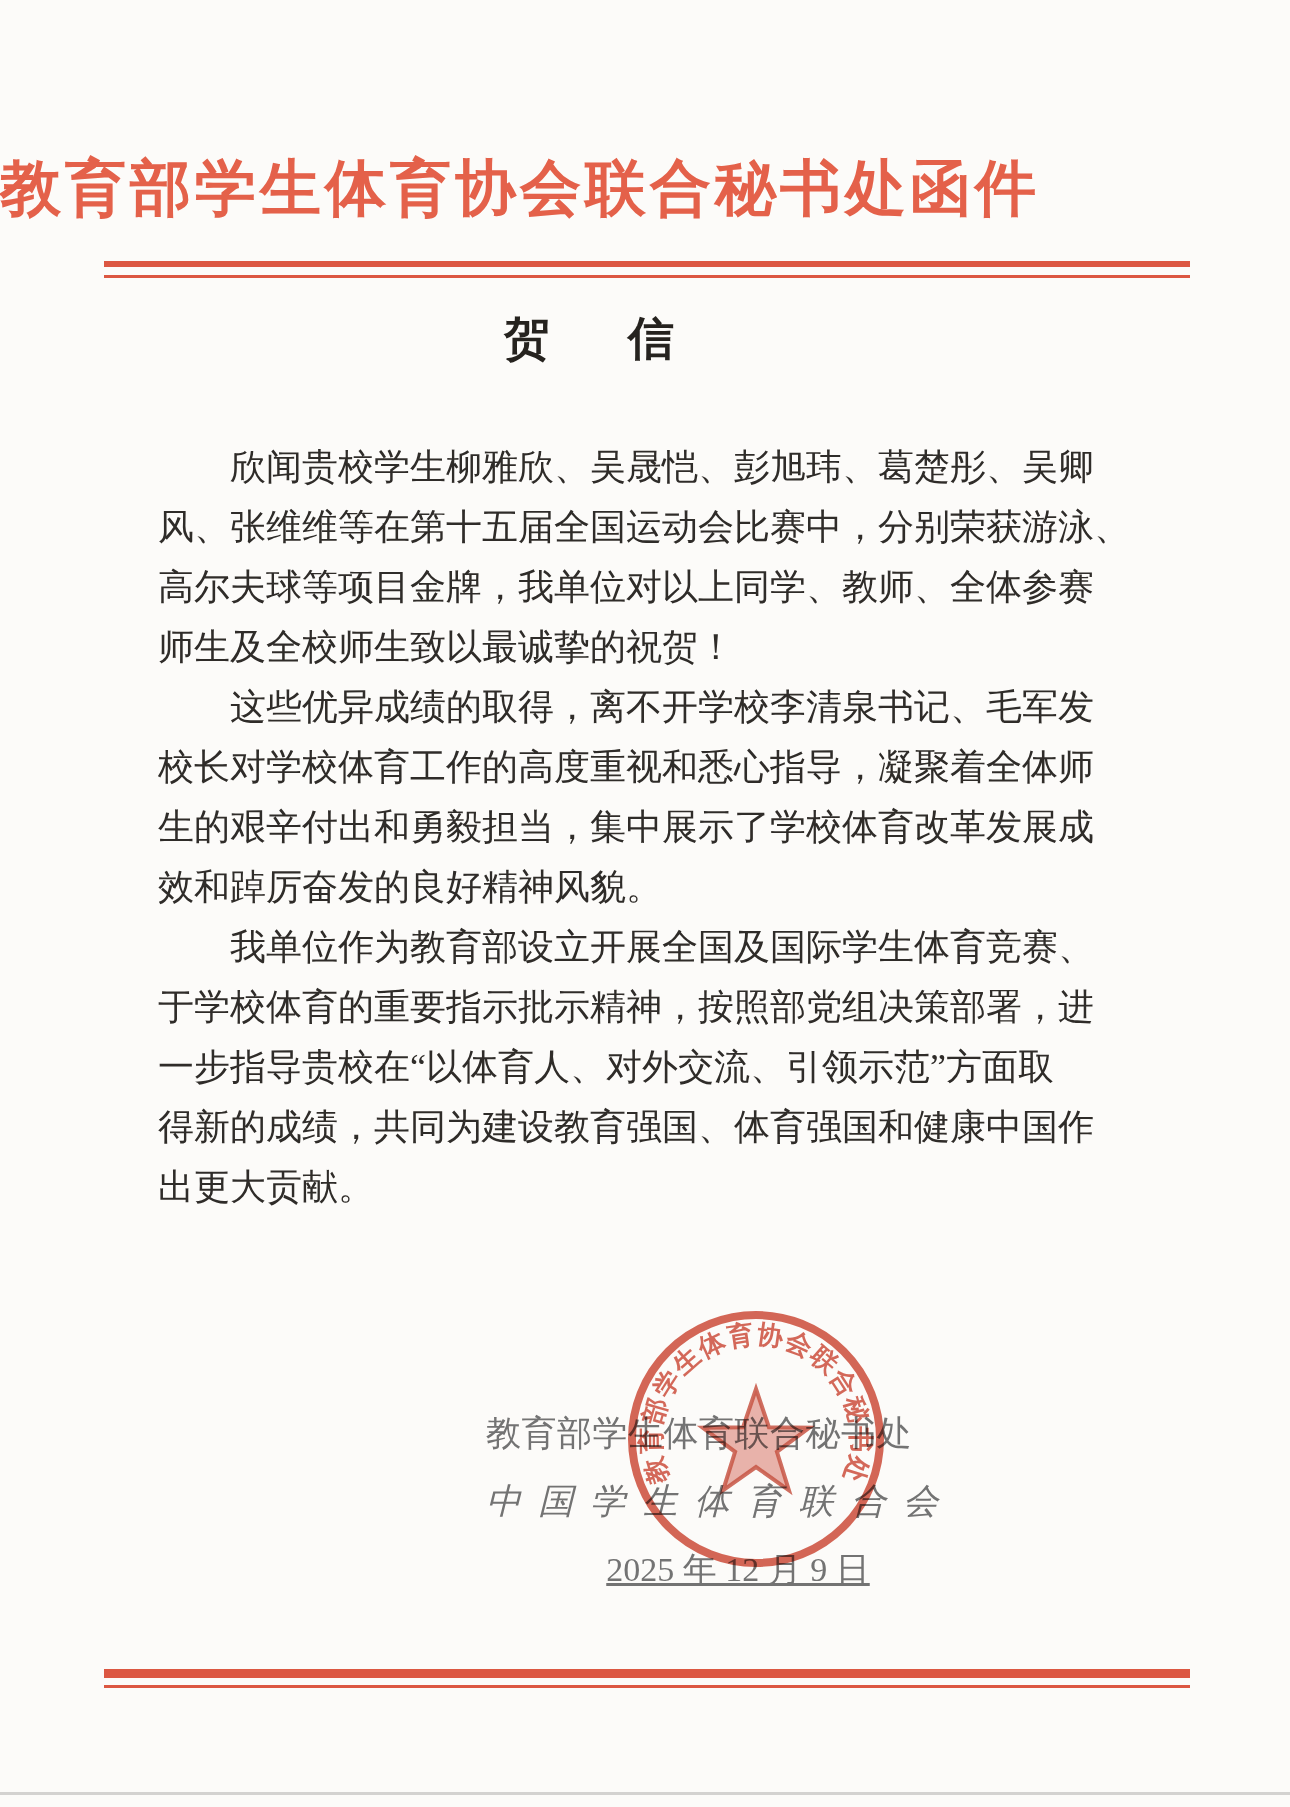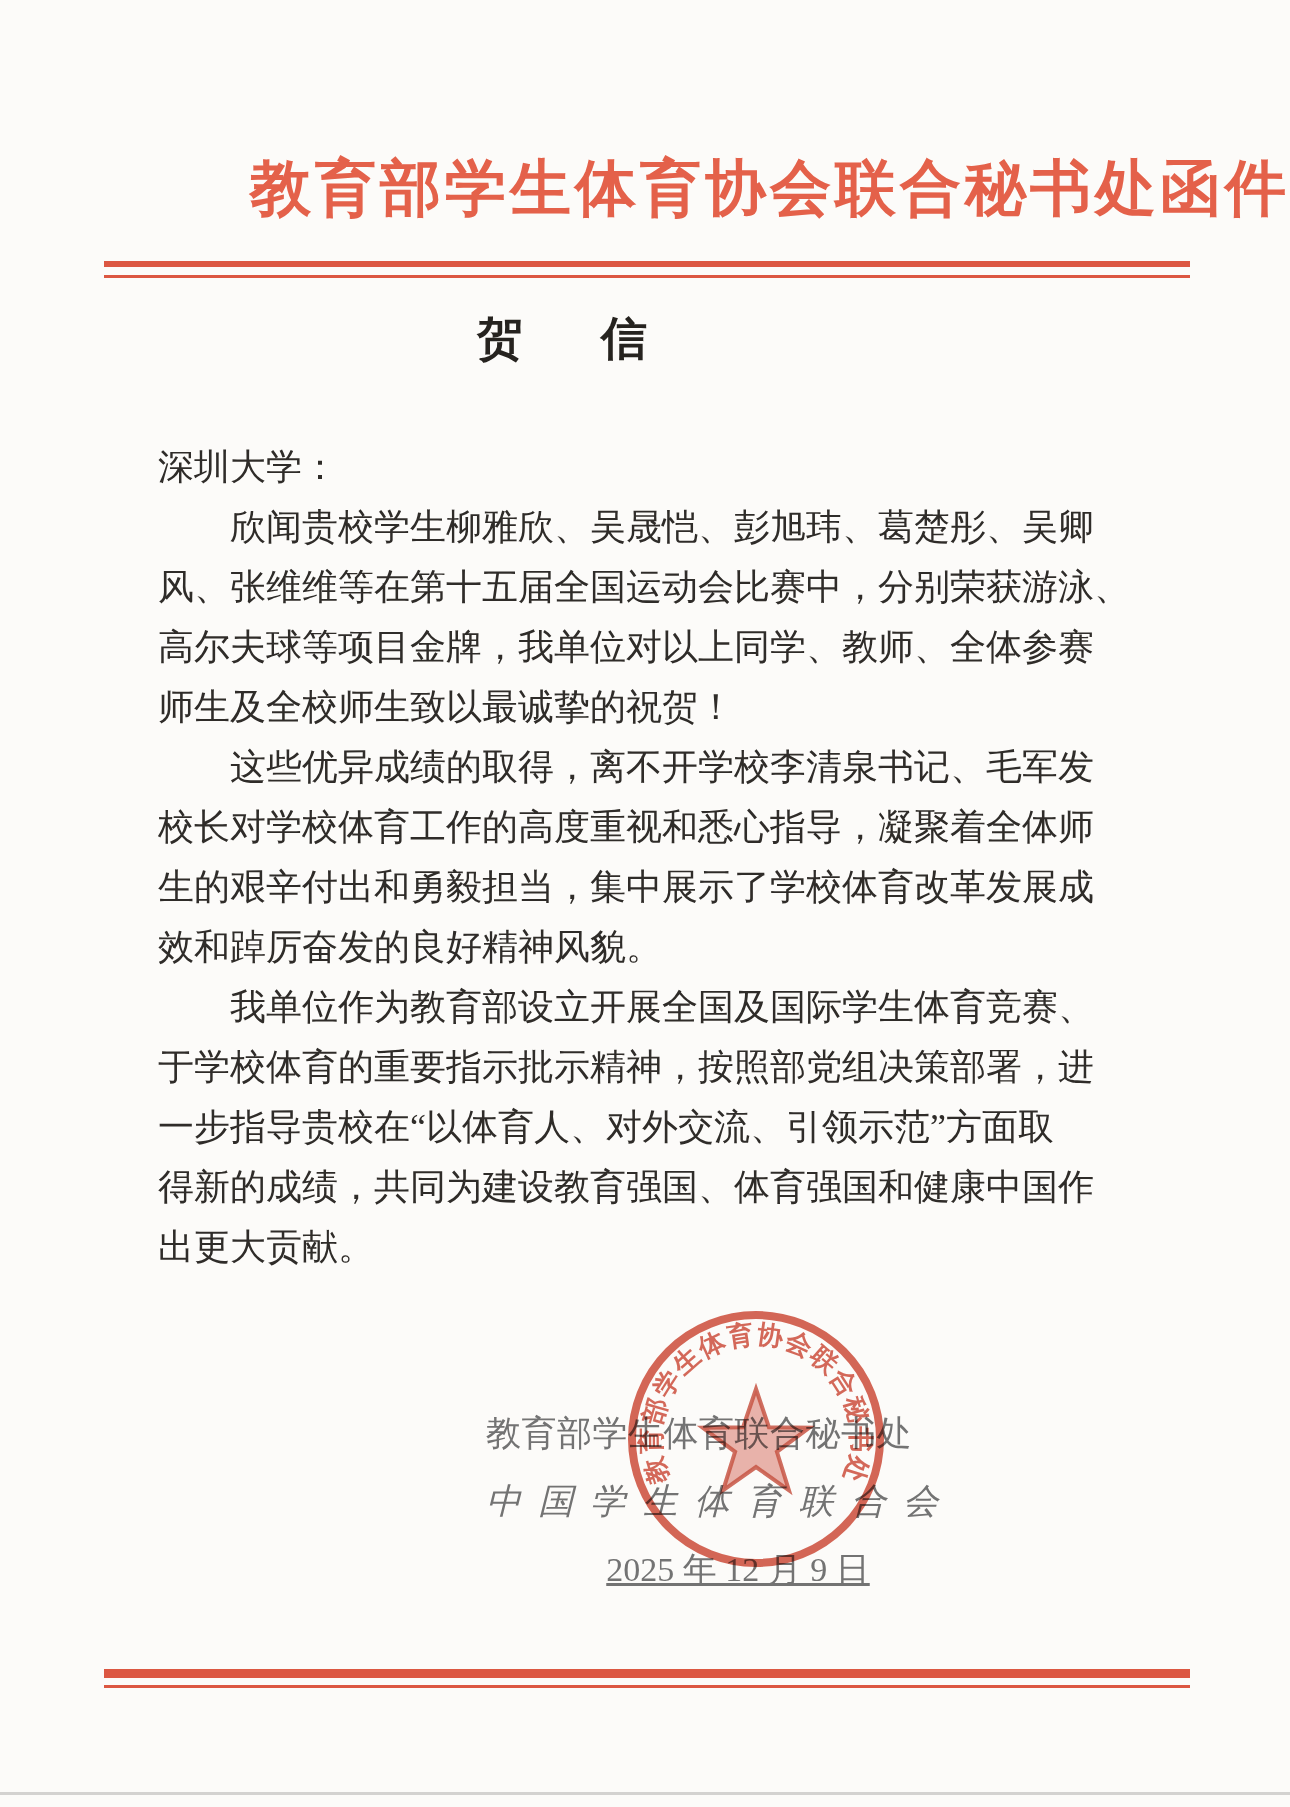--- a/index.html
+++ b/index.html
@@ -3,32 +3,32 @@
 <meta charset="utf-8">
 <style>
   html,body { margin:0; padding:0; background:#e9e7e4; }
   .page {
     position:relative; width:1290px; height:1807px;
     background:#fcfbf9; overflow:hidden; margin:0 auto;
     font-family:"Liberation Serif","DejaVu Serif",serif;
   }
   .letterhead {
     position:absolute; top:148px; left:0; width:1290px;
-    text-align:right; font-size:61px; font-weight:bold;
+    text-align:left; font-size:61px; font-weight:bold;
     letter-spacing:4px; color:#e4614a; white-space:nowrap;
   }
   .rule { position:absolute; left:104px; width:1086px; background:#dc5742; }
   .rule-top-thick   { top:261px; height:6px; }
   .rule-top-thin    { top:275px; height:3px; }
   .rule-bot-thick   { top:1669px; height:9px; }
   .rule-bot-thin    { top:1685px; height:3px; }
   .letter-title {
     position:absolute; top:308px; left:0; width:1140px;
     text-align:center; font-size:46px; font-weight:bold;
-    letter-spacing:16px; color:#26231f; white-space:pre;
+    letter-spacing:16px; color:#26231f; white-space:pre;padding-left:27px;
   }
   .letter-body {
     position:absolute; top:437px; left:158px; width:1000px;
     font-size:36px; color:#2f2c29;
   }
   .body-line { height:60px; line-height:60px; white-space:pre; letter-spacing:0px; }
   .body-line.indent { padding-left:72px; }
   .signature {
     position:absolute; top:1414px; left:486px; width:452px;
     color:#737373; z-index:1;
@@ -54,21 +54,20 @@
 <div class="page">
 
   <div class="letterhead">教育部学生体育协会联合秘书处函件</div>
 
   <div class="rule rule-top-thick"></div>
   <div class="rule rule-top-thin"></div>
 
   <div class="letter-title">贺　信</div>
 
   <div class="letter-body">
-      <div class="body-line">深圳大学：</div>
       <div class="body-line indent">欣闻贵校学生柳雅欣、吴晟恺、彭旭玮、葛楚彤、吴卿</div>
       <div class="body-line">风、张维维等在第十五届全国运动会比赛中，分别荣获游泳、</div>
       <div class="body-line">高尔夫球等项目金牌，我单位对以上同学、教师、全体参赛</div>
       <div class="body-line">师生及全校师生致以最诚挚的祝贺！</div>
       <div class="body-line indent">这些优异成绩的取得，离不开学校李清泉书记、毛军发</div>
       <div class="body-line">校长对学校体育工作的高度重视和悉心指导，凝聚着全体师</div>
       <div class="body-line">生的艰辛付出和勇毅担当，集中展示了学校体育改革发展成</div>
       <div class="body-line">效和踔厉奋发的良好精神风貌。</div>
       <div class="body-line indent">我单位作为教育部设立开展全国及国际学生体育竞赛、</div>
       <div class="body-line">于学校体育的重要指示批示精神，按照部党组决策部署，进</div>

